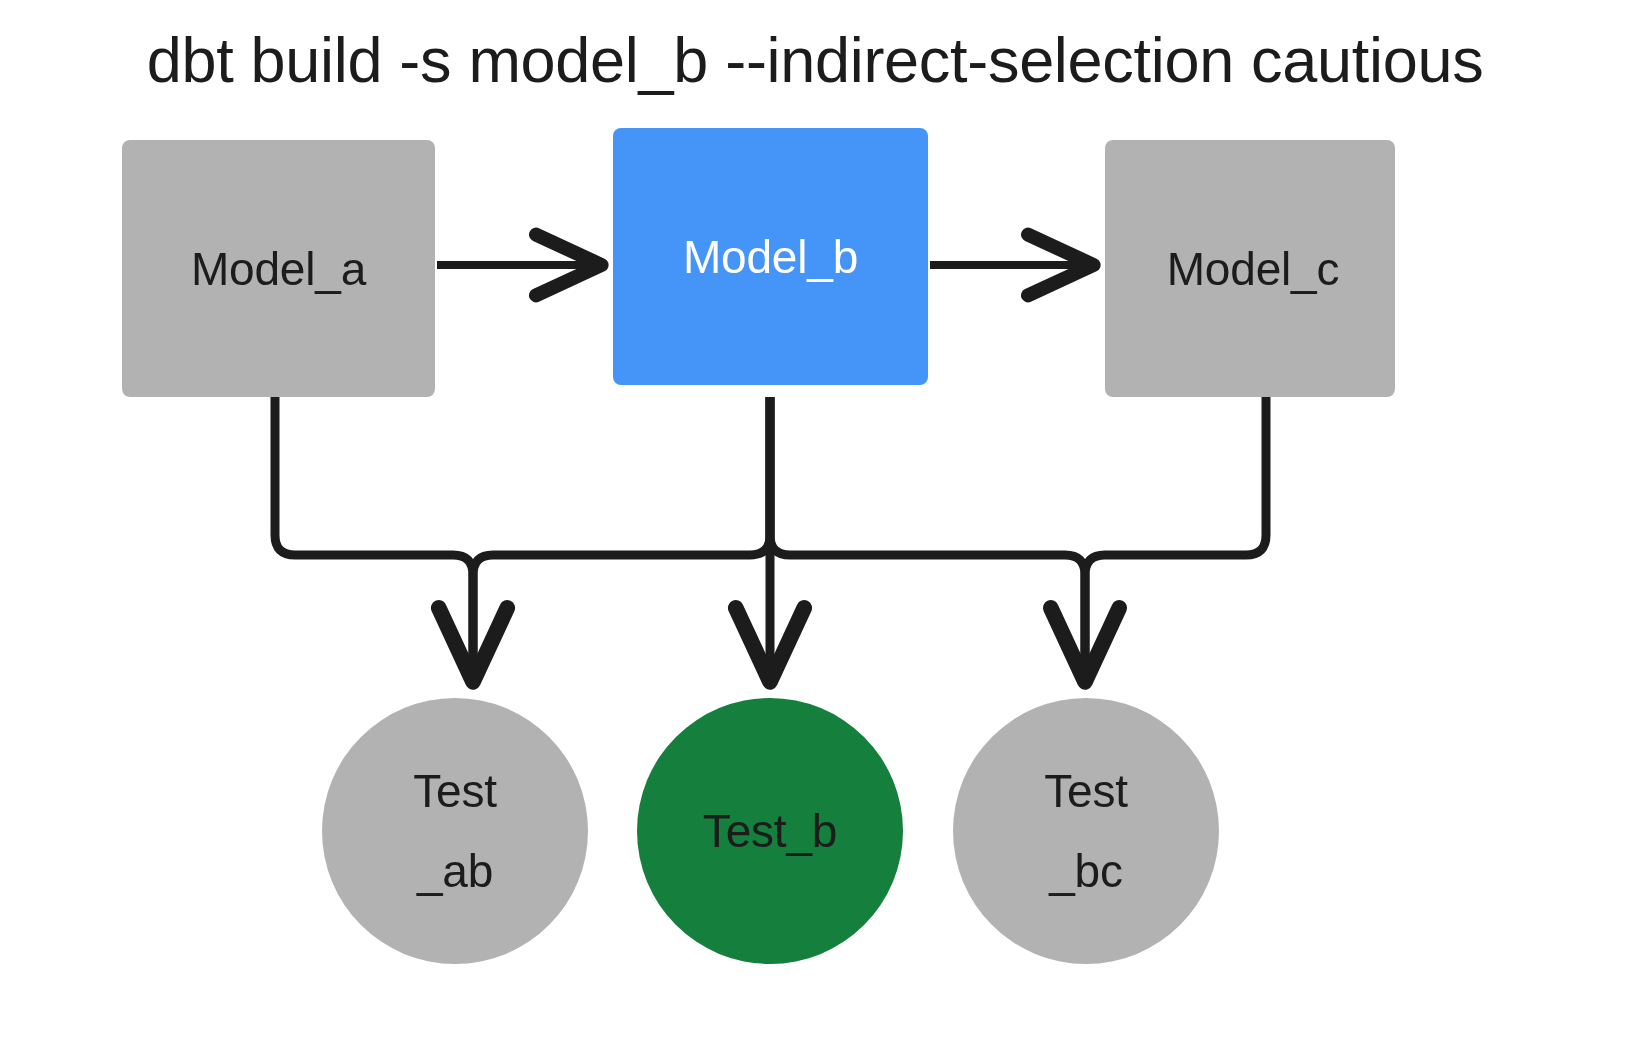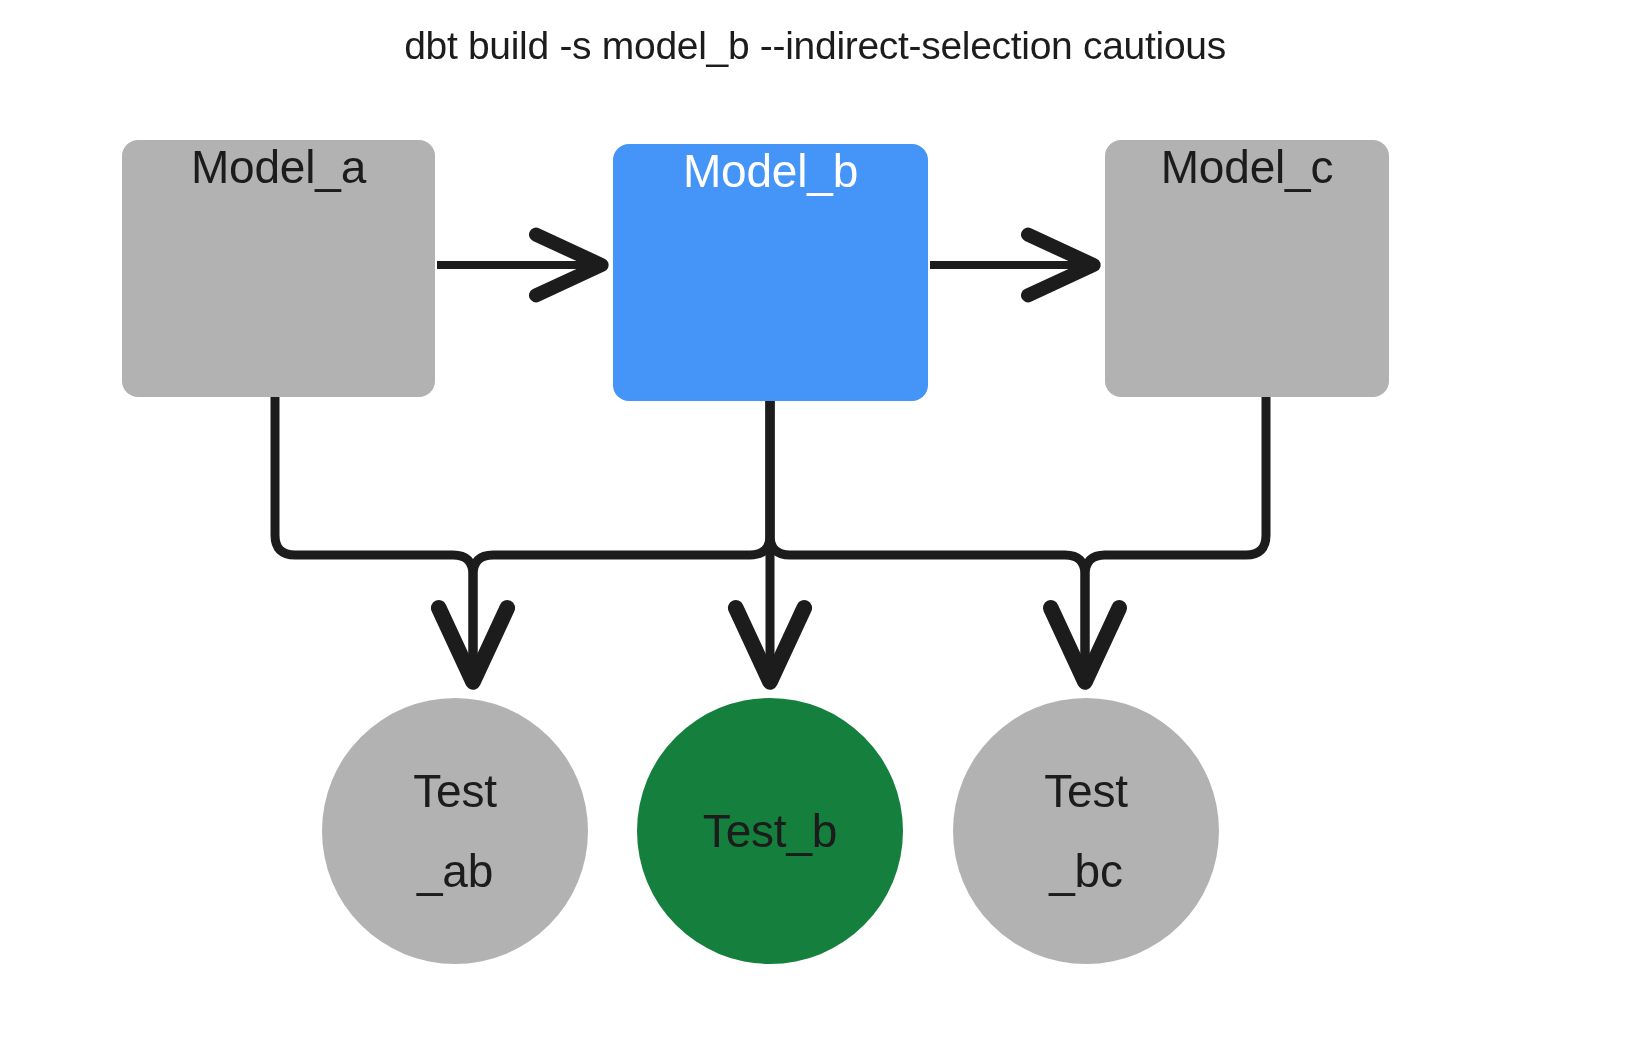--- a/index.html
+++ b/index.html
@@ -20,31 +20,31 @@
     width: 1630px;
     height: 1060px;
     background: #ffffff;
   }
   #title {
     position: absolute;
     left: 0;
     top: 24px;
     width: 1630px;
     text-align: center;
-    font-size: 39px;
+    font-size: 63px;
     font-weight: 400;
     color: #1c1c1c;
     letter-spacing: -0.3px;
     white-space: nowrap;
   }
   .node-box {
     position: absolute;
-    border-radius: 16px;
+    border-radius: 8px;
     display: flex;
-    align-items: flex-start;
+    align-items: center;
     justify-content: center;
     font-size: 46px;
     font-weight: 400;
     letter-spacing: -0.2px;
   }
   .node-circle {
     position: absolute;
     border-radius: 50%;
     display: flex;
     flex-direction: column;
@@ -90,25 +90,25 @@
 
     <path d="M 770 397 L 770 535 Q 770 555 790 555 L 1065 555 Q 1085 555 1085 575 L 1085 680" fill="none" stroke="#1c1c1c" stroke-width="9" stroke-linecap="butt" stroke-linejoin="round" marker-end="url(#arrowhead)"></path>
 
     <path d="M 1266 397 L 1266 535 Q 1266 555 1246 555 L 1105 555 Q 1085 555 1085 575 L 1085 680" fill="none" stroke="#1c1c1c" stroke-width="9" stroke-linecap="butt" stroke-linejoin="round"></path>
   </svg>
 
   <div class="node-box" style="left:122px; top:140px; width:313px; height:257px; background:#b2b2b2; color:#1c1c1c;">
     <span>Model_a</span>
   </div>
 
-  <div class="node-box" style="left:613px; top:144px; width:315px; height:257px; background:#4594f8; color:#ffffff;">
+  <div class="node-box" style="left:613px; top:128px; width:315px; height:257px; background:#4594f8; color:#ffffff;">
     <span>Model_b</span>
   </div>
 
-  <div class="node-box" style="left:1105px; top:140px; width:284px; height:257px; background:#b2b2b2; color:#1c1c1c;">
+  <div class="node-box" style="left:1105px; top:140px; width:284px; height:257px; background:#b2b2b2; color:#1c1c1c;padding-left:6px;">
     <span>Model_c</span>
   </div>
 
   <div class="node-circle" style="left:322px; top:698px; width:266px; height:266px; background:#b2b2b2; color:#1c1c1c;">
     <span>Test</span>
     <span>_ab</span>
   </div>
 
   <div class="node-circle" style="left:637px; top:698px; width:266px; height:266px; background:#15803d; color:#1c1c1c;">
     <span>Test_b</span>

